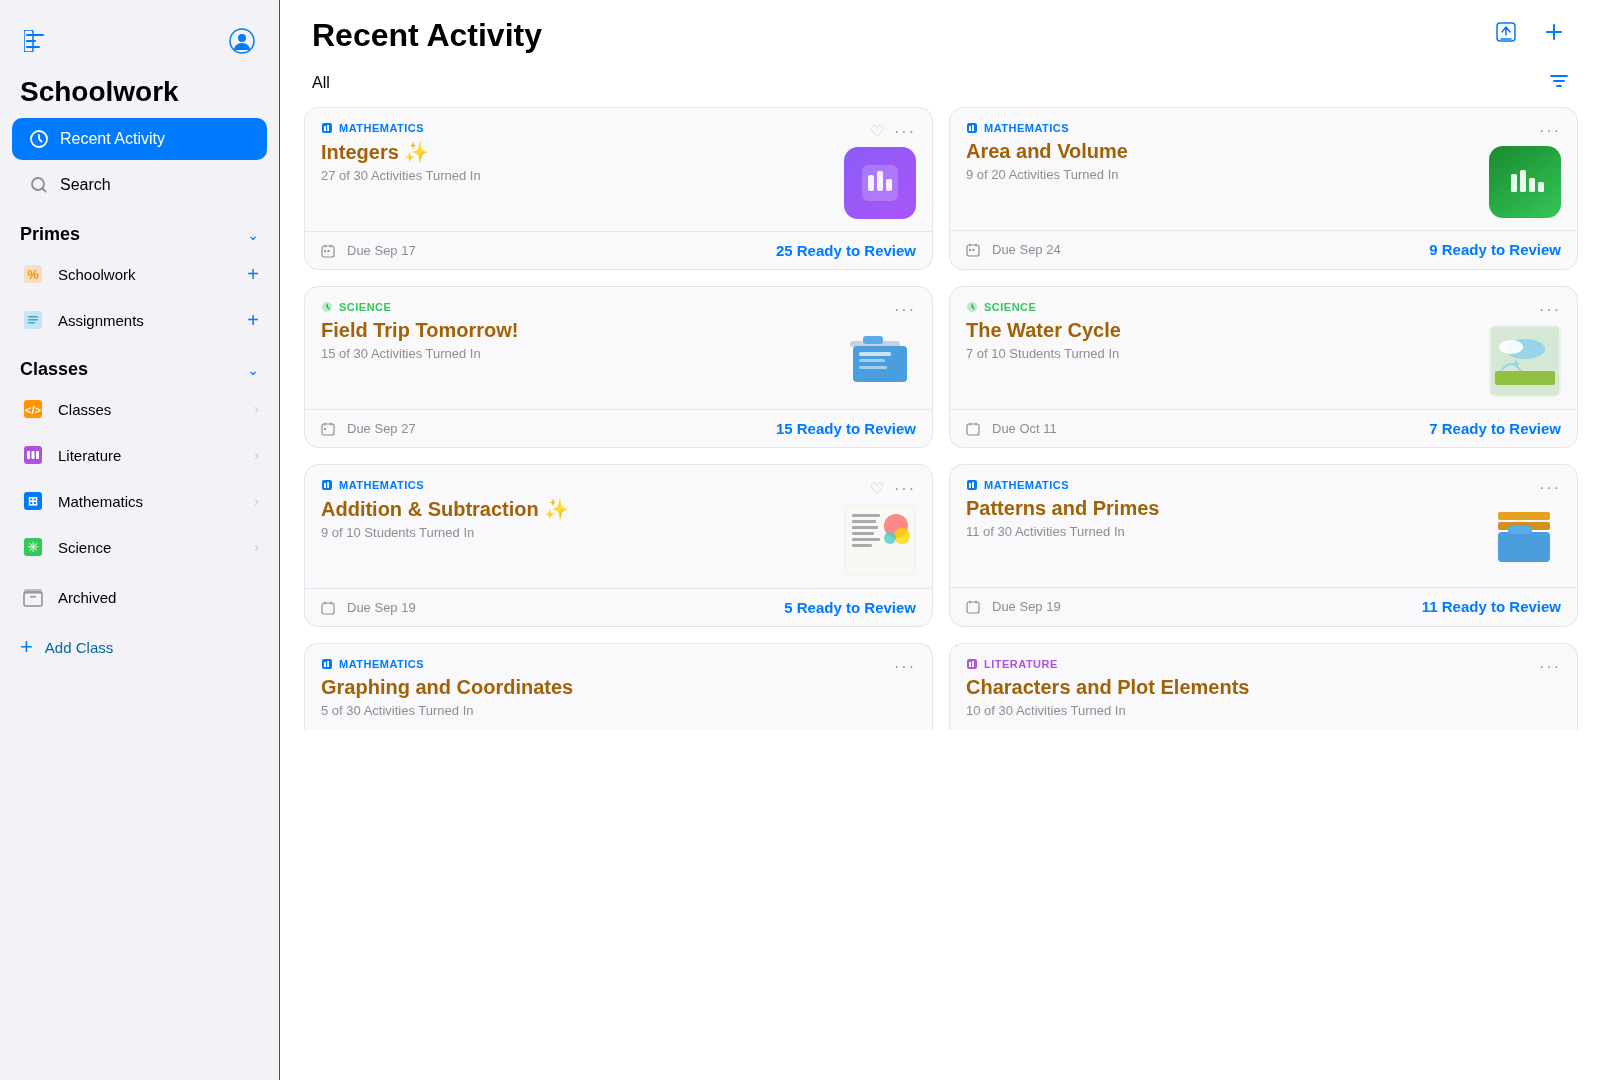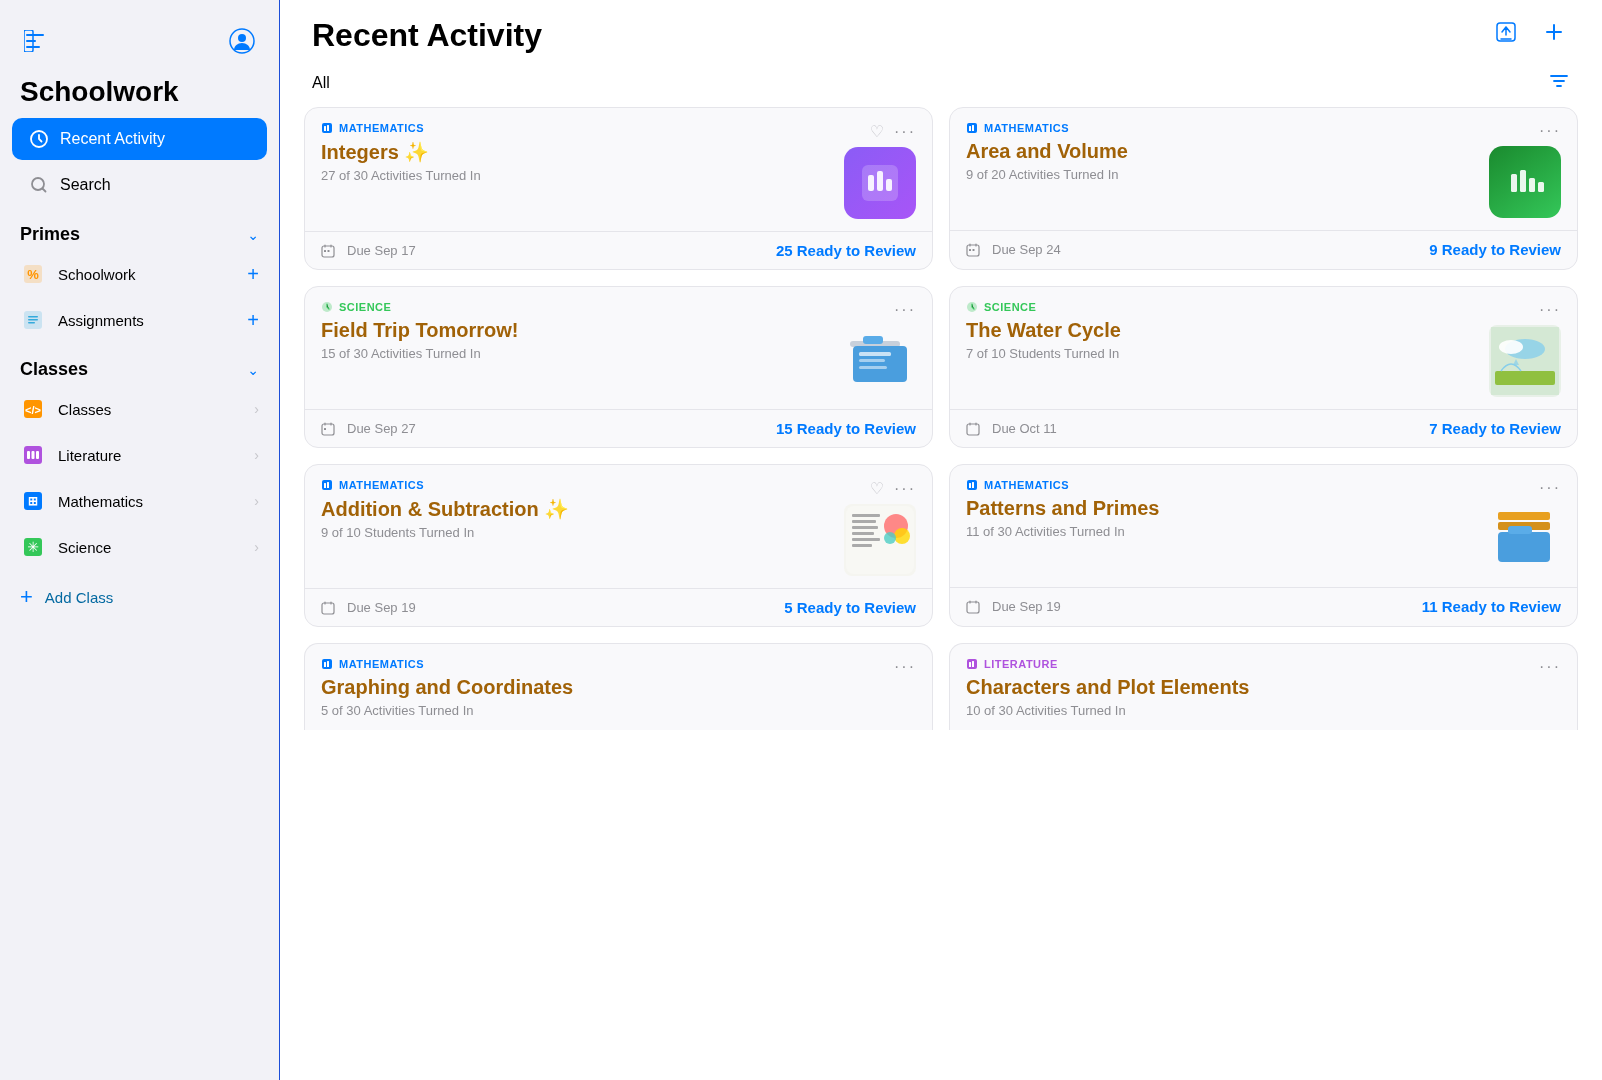--- a/index.html
+++ b/index.html
@@ -294,20 +294,30 @@
     <span class="item-icon">
       <svg width="22" height="22" viewBox="0 0 22 22" fill="none">
         <rect x="2" y="2" width="18" height="18" rx="3" fill="#34c759"></rect>
         <text x="11" y="16" text-anchor="middle" font-size="14" fill="white">✳</text>
       </svg>
     </span>
     <span class="item-label">Science</span>
     <span class="item-chevron">›</span>
   </div>
 
+  <div class="archived-item">
+    <span class="item-icon">
+      <svg width="22" height="22" viewBox="0 0 22 22" fill="none">
+        <rect x="2" y="6" width="18" height="14" rx="2" stroke="#8e8e93" stroke-width="1.5"></rect>
+        <rect x="2" y="3" width="18" height="5" rx="1.5" fill="#8e8e93" opacity="0.5"></rect>
+        <rect x="8" y="10" width="6" height="1.5" rx="0.75" fill="#8e8e93"></rect>
+      </svg>
+    </span>
+    <span class="item-label">Archived</span>
+  </div>
 
   <div class="add-class-item">
     <span class="item-plus" style="color:#007aff; font-size:22px;">+</span>
     <span class="item-label" style="color:#0369a1;">Add Class</span>
   </div>
 </div>
 
 <div class="main">
   <div class="main-header">
     <h1 class="main-title">Recent Activity</h1>

